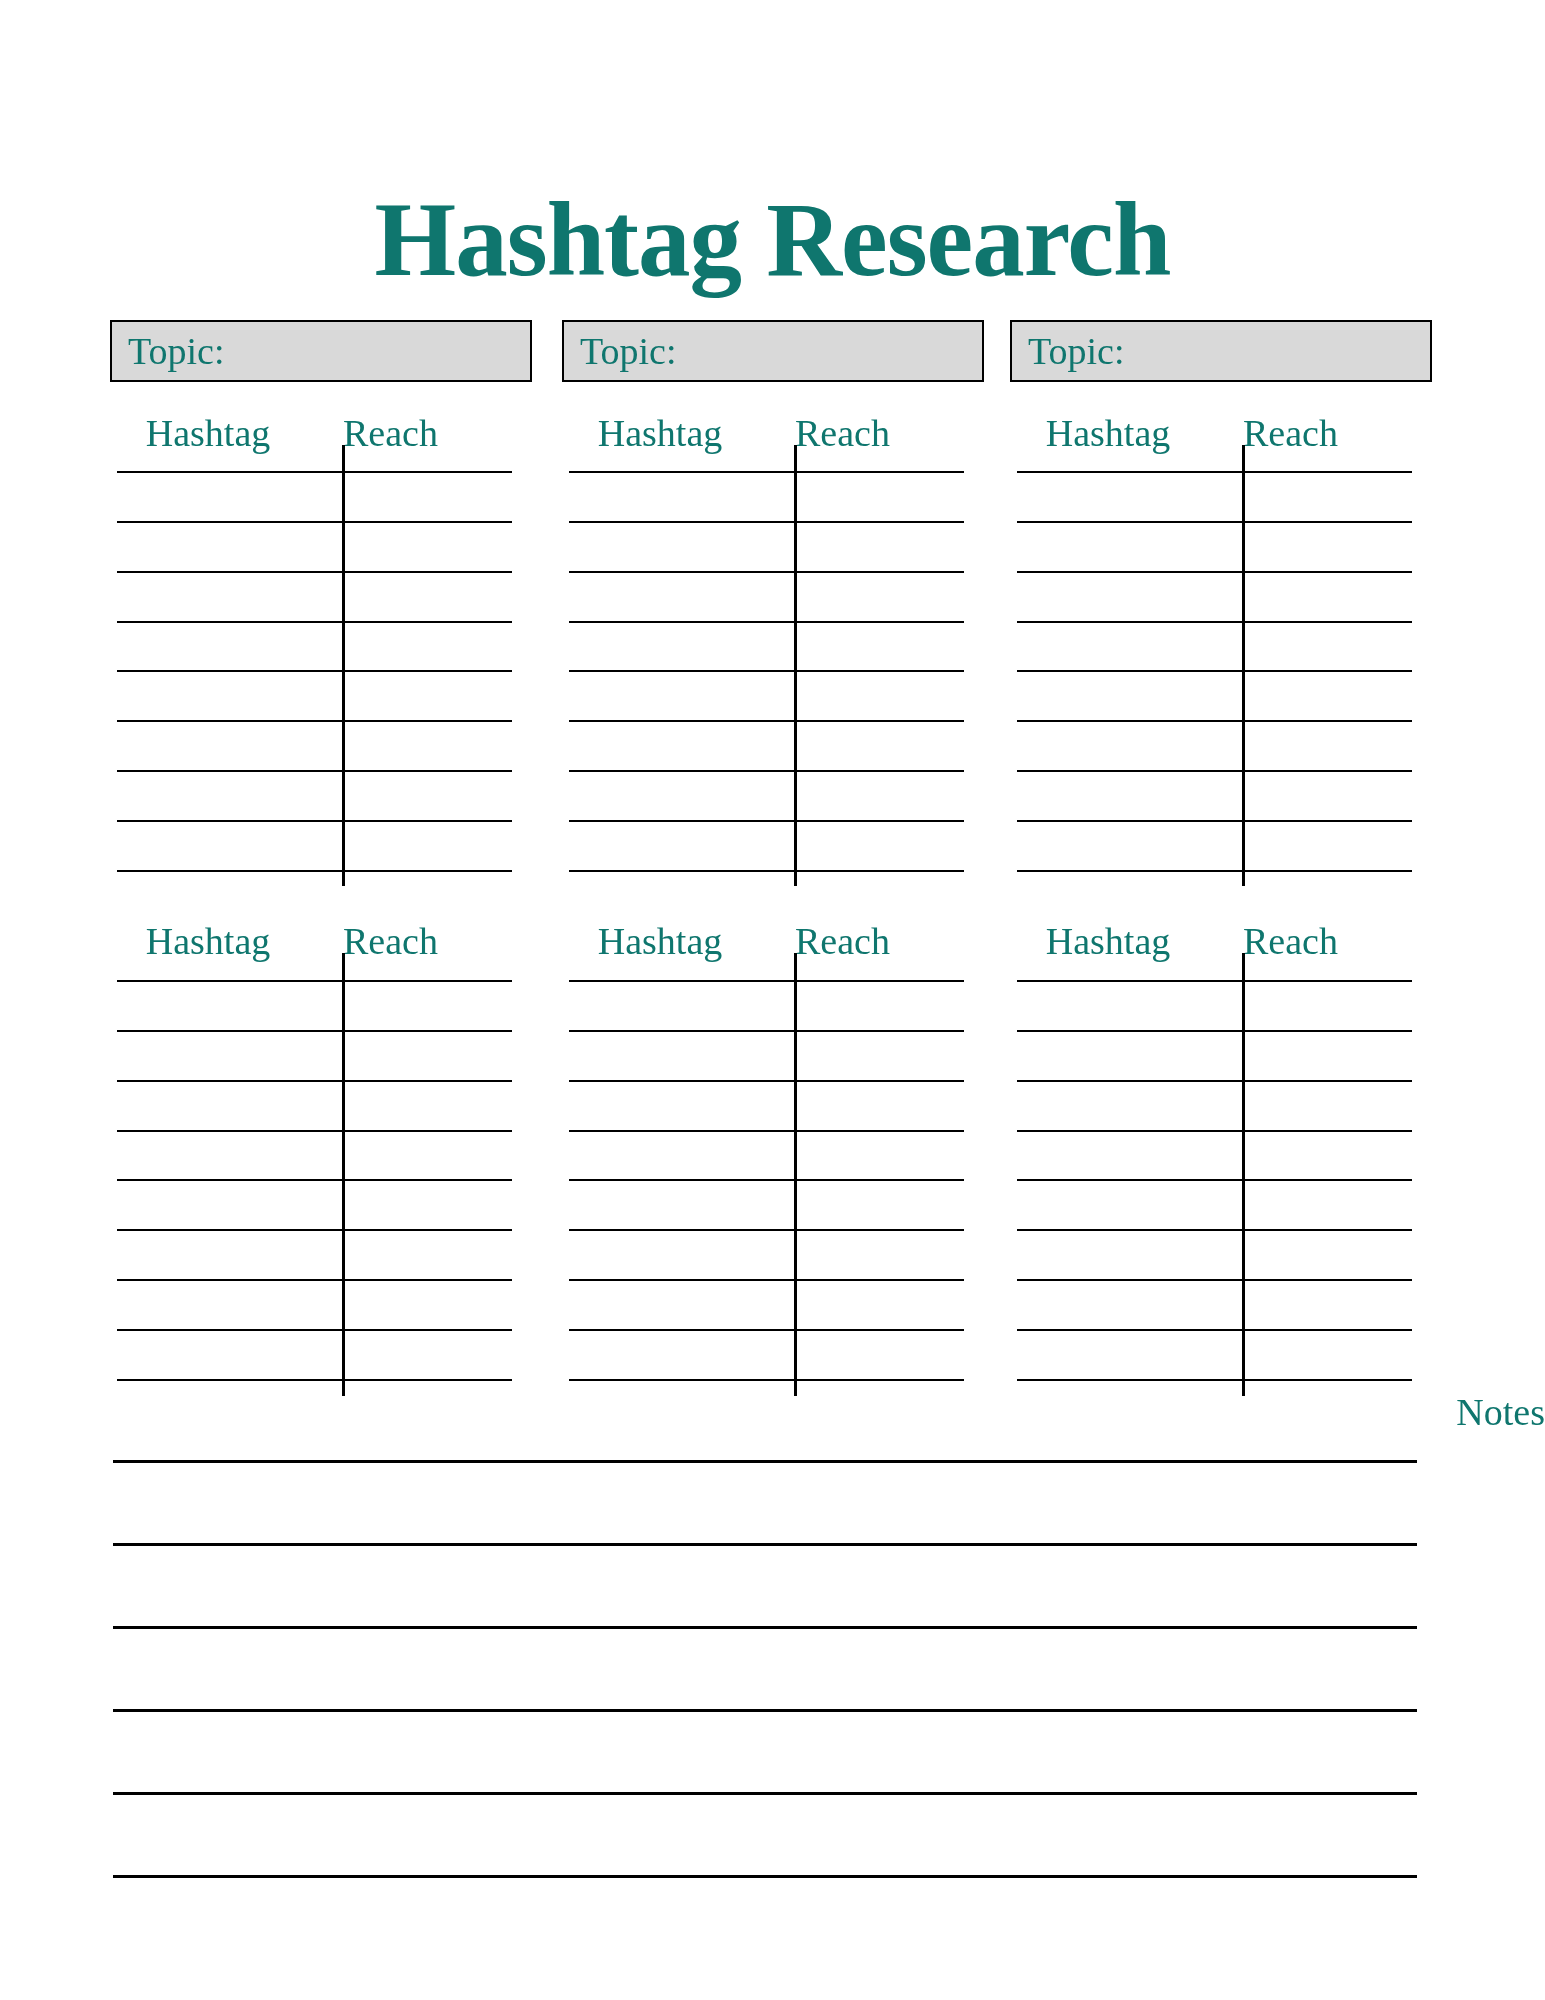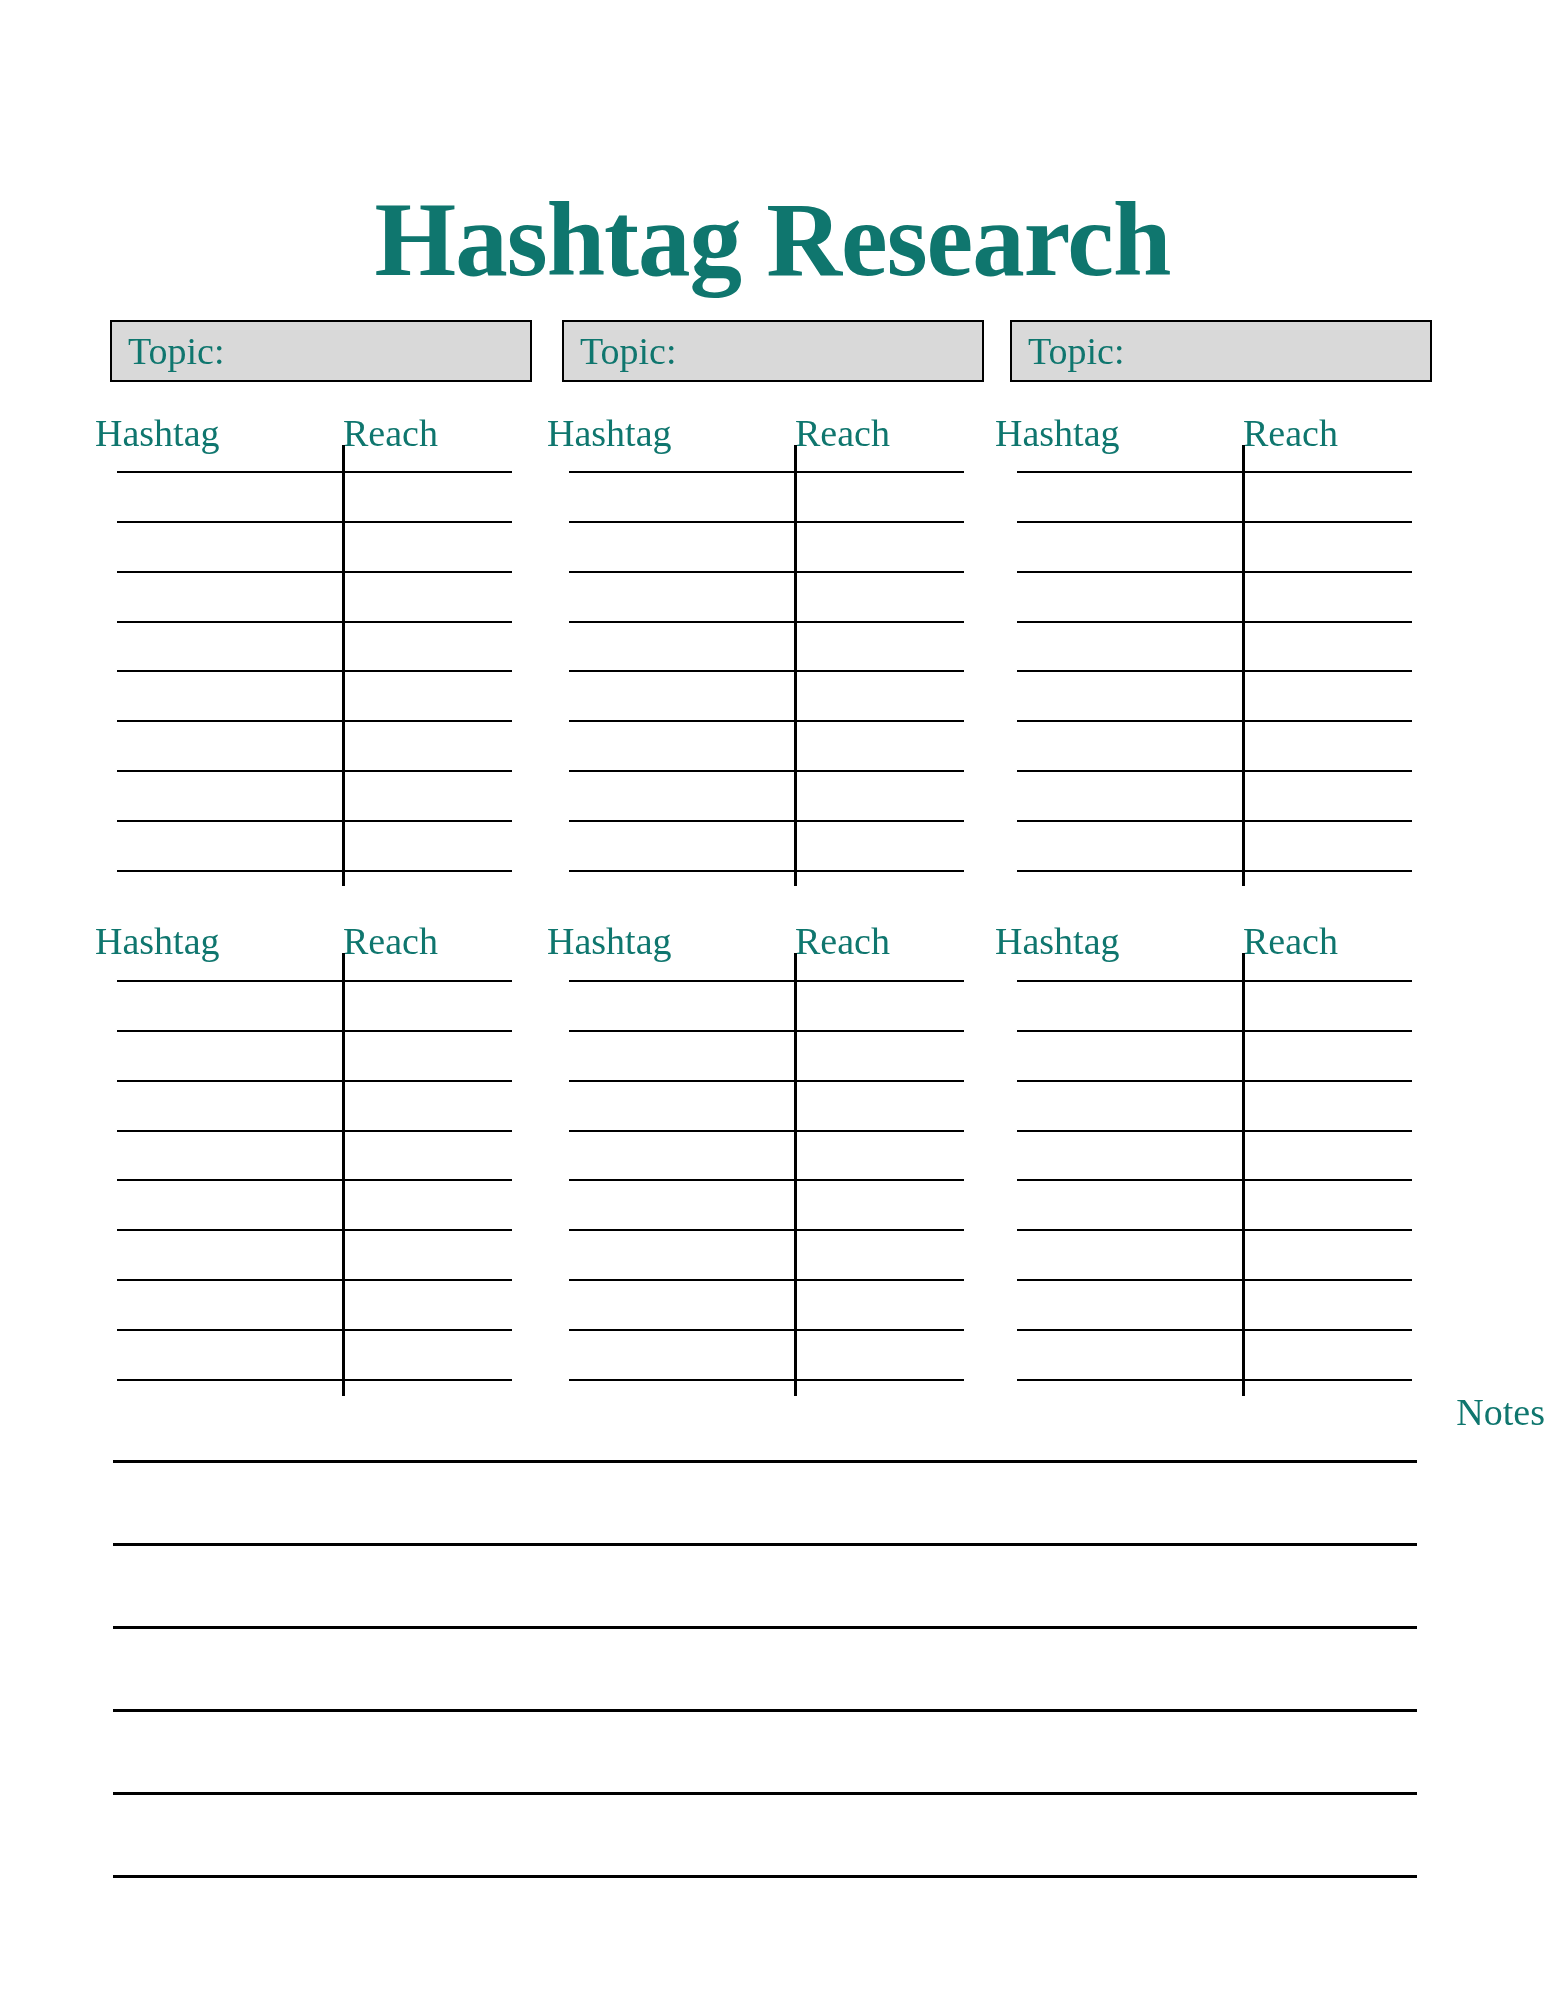--- a/index.html
+++ b/index.html
@@ -42,20 +42,21 @@
   .thead{
     position:absolute;
     left:7px;width:395px;
     display:flex;
     font-size:38px;line-height:46px;height:46px;
   }
   .thead-1{top:90px;}
   .thead-2{top:598px;}
   .th-hash{
     width:226px;
+    text-align:center;
     transform:translateX(-22px);
   }
   .th-reach{flex:1;text-align:left;}
   .tbody{
     position:absolute;
     left:7px;width:395px;
   }
   .tbody-1{top:103px;}
   .tbody-2{top:612px;}
   .blank-row{

